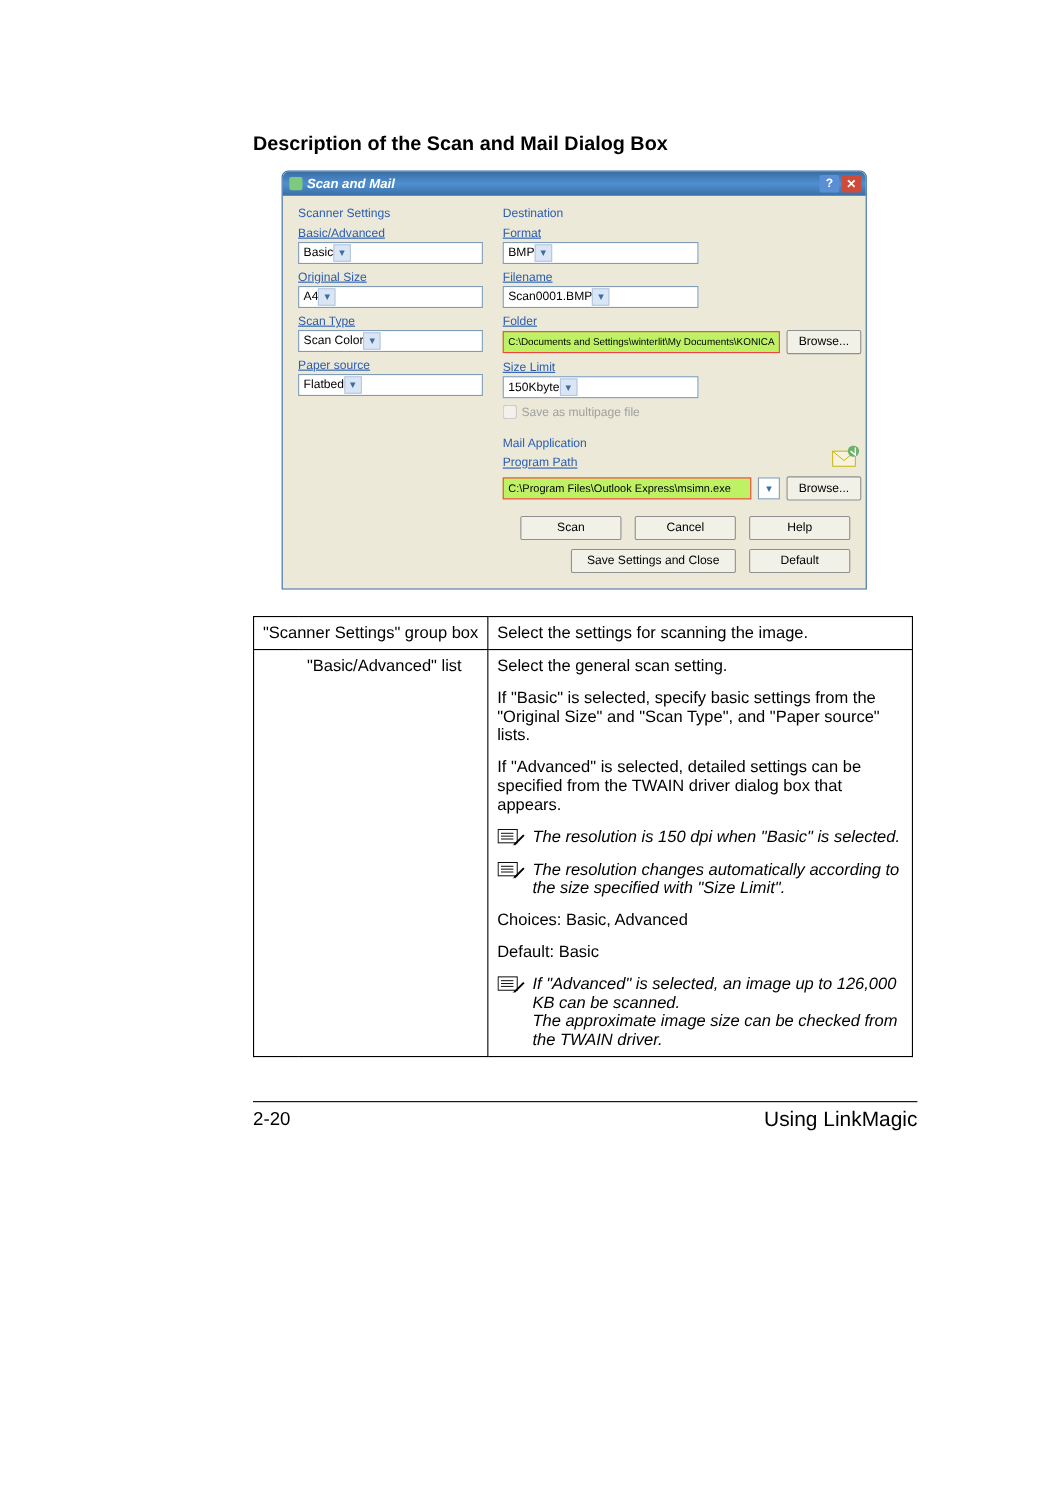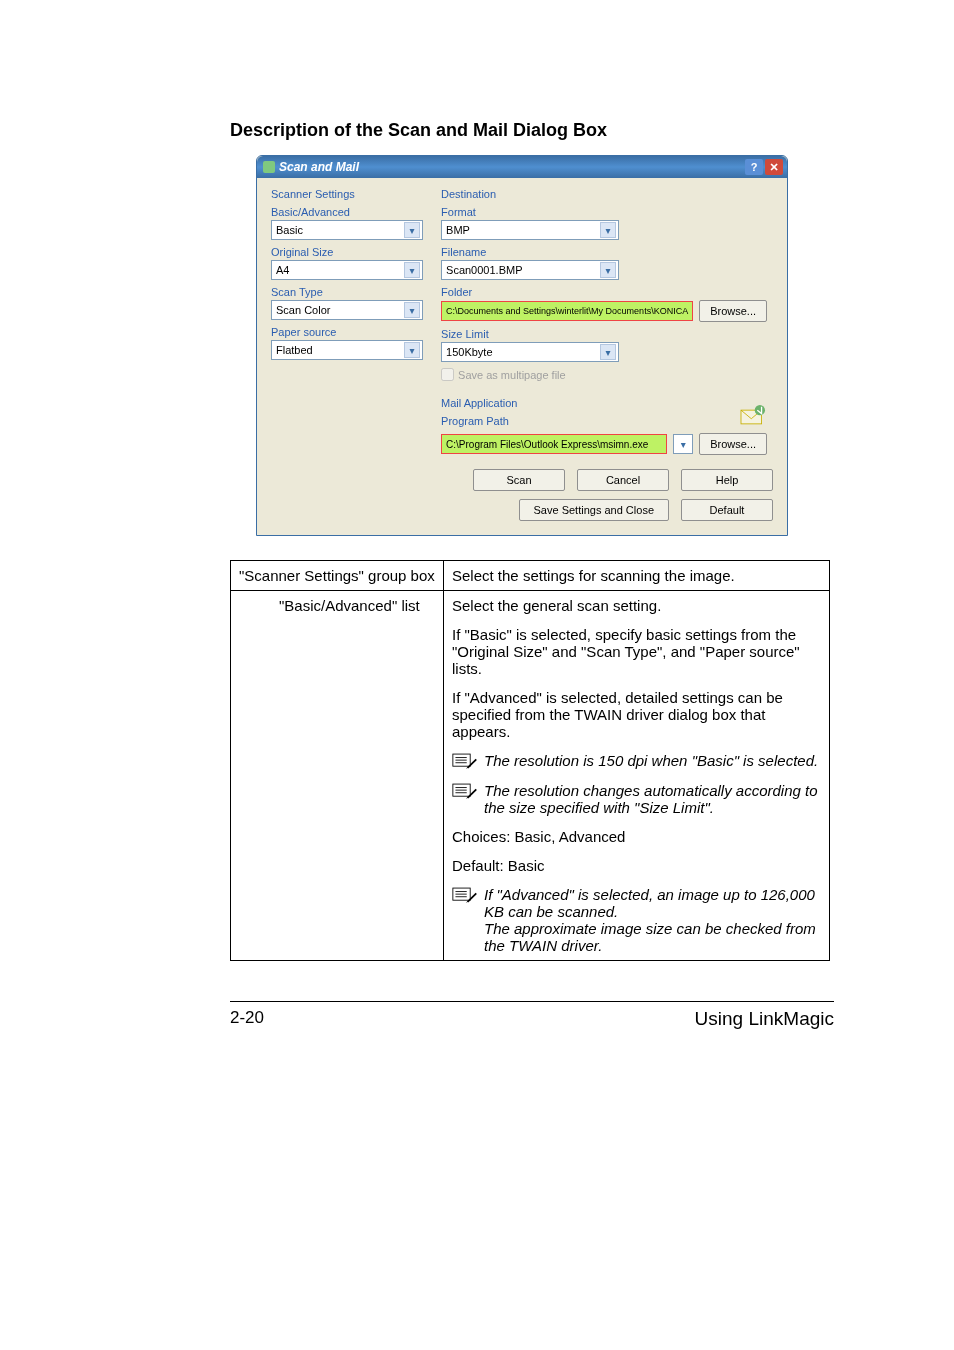--- a/index.html
+++ b/index.html
@@ -38,27 +38,27 @@
     justify-content: space-between;
     padding: 0 4px 0 6px;
     font-size: 12px;
   }
   .titlebar-left { display:flex; align-items:center; gap:4px; font-weight:bold;font-style:italic;}
   .title-icon { width:12px; height:12px; background:#7fc97f; border-radius:2px; display:inline-block;}
   .titlebar-btns { display:flex; gap:2px;}
   .titlebar-btn { width:18px; height:16px; border-radius:2px; display:flex; align-items:center; justify-content:center; font-weight:bold; font-size:11px;}
   .titlebar-btn.help { background:#5a8fd6; color:#fff;}
   .titlebar-btn.close { background:#d04a3a; color:#fff;}
-  .dlg-body { display:flex; padding:10px 20px 14px 14px; gap:18px;}
+  .dlg-body { display:flex; padding:10px 4px 14px 14px; gap:18px;}
   .col-left { width:178px; }
   .col-right { flex:1; }
   .group-title { color:#2a5db0; font-size:11px; margin-bottom:4px;}
-  .field-label { color:#2a5db0; font-size:11px; margin-top:6px; margin-bottom:2px;}
+  .field-label { color:#2a5db0; font-size:11px; margin-top:6px; margin-bottom:2px;text-decoration:underline;}
   .combo {
-    display:flex; align-items:center; justify-content:space-between;
+    display:flex; align-items:center; 
     background:#fff; border:1px solid #7f9db9; height:18px;
     padding:0 2px 0 4px; font-size:11px;
   }
   .combo .chev {
     width:14px; height:14px; background:#dbe6f5;
     display:flex; align-items:center; justify-content:center;
     color:#3a6ea5; font-size:10px; border:1px solid #b4c7e0;
   }
   .textbox {
     background:#bef264; border:1px solid #ef4444; height:18px;

